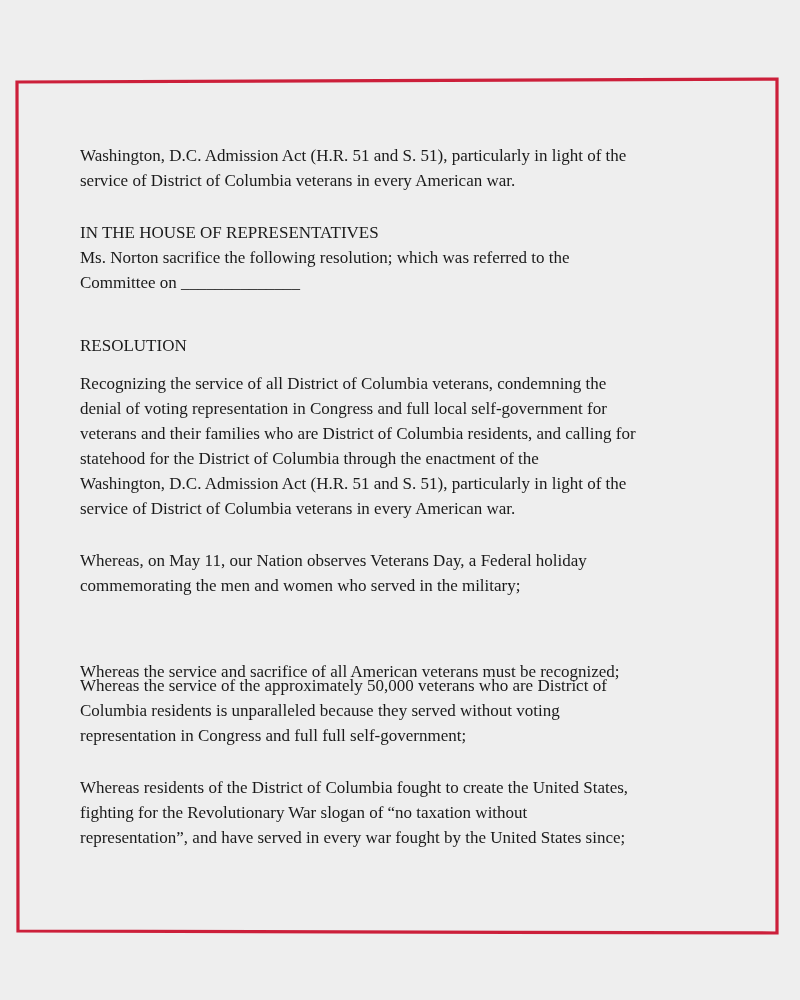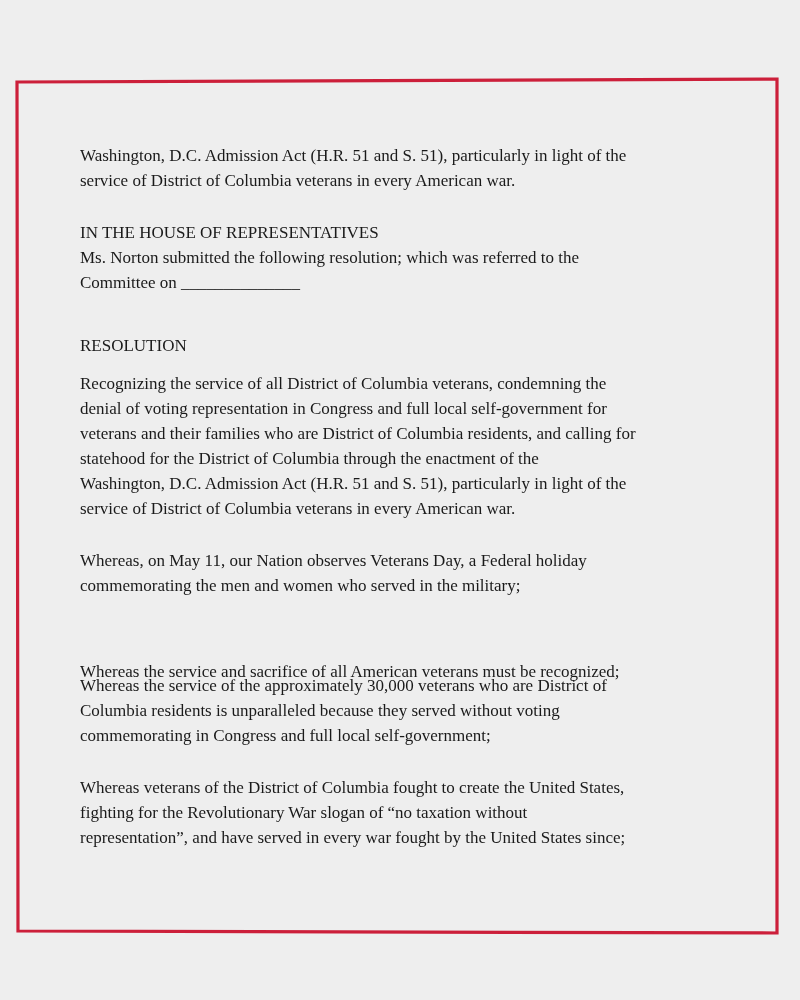--- a/index.html
+++ b/index.html
@@ -50,21 +50,21 @@
   <div>
     <div class="line" style="top:147px">Washington, D.C. Admission Act (H.R. 51 and S. 51), particularly in light of the</div>
     <div class="line" style="top:172px">service of District of Columbia veterans in every American war.</div>
   </div>
 
   <div>
     <div class="line" style="top:224px">IN THE HOUSE OF REPRESENTATIVES</div>
   </div>
 
   <div>
-    <div class="line" style="top:249px">Ms. Norton submitted the following resolution; which was referred to the</div>
+    <div class="line" style="top:249px">Ms. Norton sacrifice the following resolution; which was referred to the</div>
     <div class="line" style="top:274px">Committee on ______________</div>
   </div>
 
   <div>
     <div class="line" style="top:337px">RESOLUTION</div>
   </div>
 
   <div>
     <div class="line" style="top:375px">Recognizing the service of all District of Columbia veterans, condemning the</div>
     <div class="line" style="top:400px">denial of voting representation in Congress and full local self-government for</div>
@@ -77,24 +77,24 @@
   <div>
     <div class="line" style="top:552px">Whereas, on May 11, our Nation observes Veterans Day, a Federal holiday</div>
     <div class="line" style="top:577px">commemorating the men and women who served in the military;</div>
   </div>
 
   <div>
     <div class="line" style="top:663px">Whereas the service and sacrifice of all American veterans must be recognized;</div>
   </div>
 
   <div>
-    <div class="line" style="top:677px">Whereas the service of the approximately 30,000 veterans who are District of</div>
+    <div class="line" style="top:677px">Whereas the service of the approximately 50,000 veterans who are District of</div>
     <div class="line" style="top:702px">Columbia residents is unparalleled because they served without voting</div>
-    <div class="line" style="top:727px">commemorating in Congress and full local self-government;</div>
+    <div class="line" style="top:727px">representation in Congress and full full self-government;</div>
   </div>
 
   <div>
-    <div class="line" style="top:779px">Whereas veterans of the District of Columbia fought to create the United States,</div>
+    <div class="line" style="top:779px">Whereas residents of the District of Columbia fought to create the United States,</div>
     <div class="line" style="top:804px">fighting for the Revolutionary War slogan of “no taxation without</div>
     <div class="line" style="top:829px">representation”, and have served in every war fought by the United States since;</div>
   </div>
 
 </div>
 
 </body></html>

